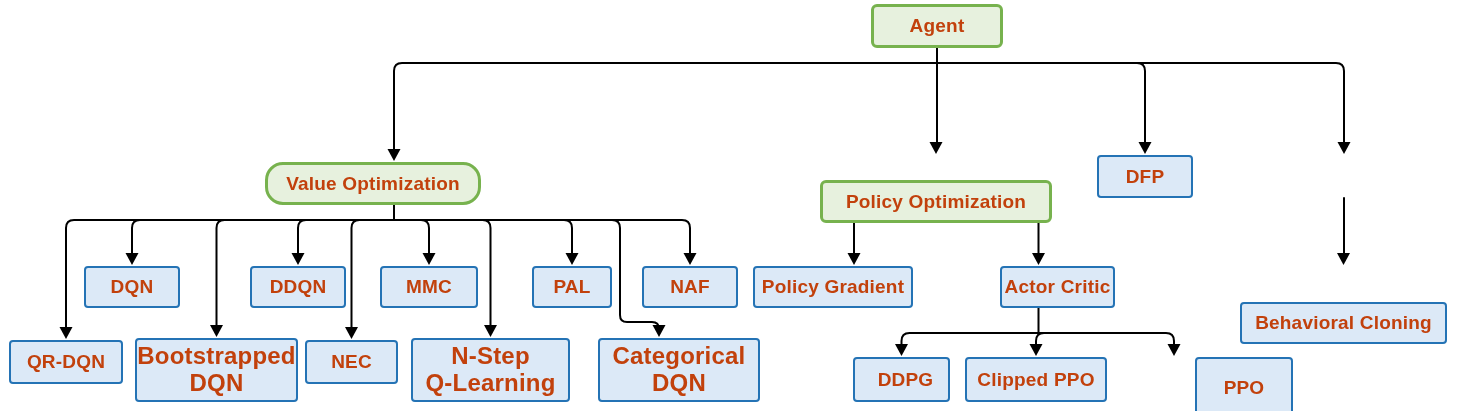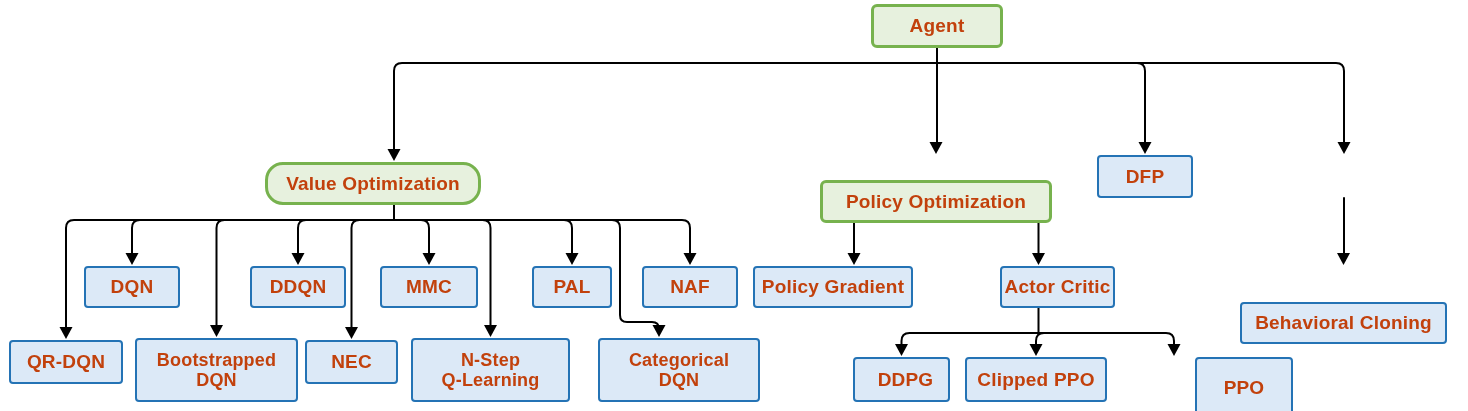--- a/index.html
+++ b/index.html
@@ -39,21 +39,21 @@
   .node.green {
     background: #e7f1de;
     border: 3px solid #77b24e;
     border-radius: 6px;
   }
   .node.blue {
     background: #dce9f7;
     border: 2.5px solid #2473b5;
     border-radius: 4px;
   }
-  .node.small-text { font-size: 18px; }
+  .node.small-text { font-size: 24px; }
 </style>
 </head>
 <body>
 
 <div id="canvas">
   <svg id="wires" xmlns="http://www.w3.org/2000/svg">
       <path d="M 937 48 V 63" fill="none" stroke="#000000" stroke-width="2" stroke-linecap="round"></path>
       <path d="M 937 63 H 402 Q 394 63 394 71 V 150" fill="none" stroke="#000000" stroke-width="2" stroke-linecap="round"></path>
       <polygon points="387.5,149 400.5,149 394,161" fill="#000000"></polygon>
       <path d="M 937 63 V 143" fill="none" stroke="#000000" stroke-width="2" stroke-linecap="round"></path>

